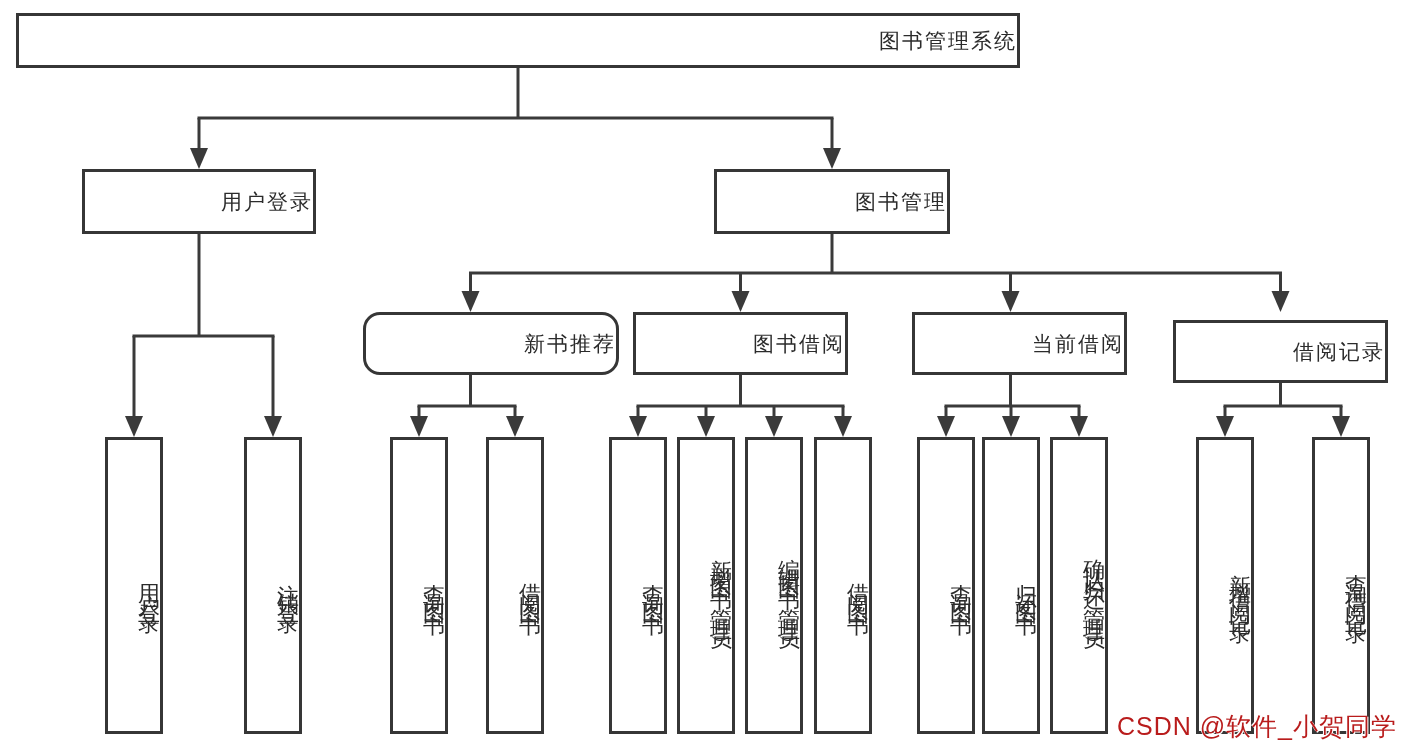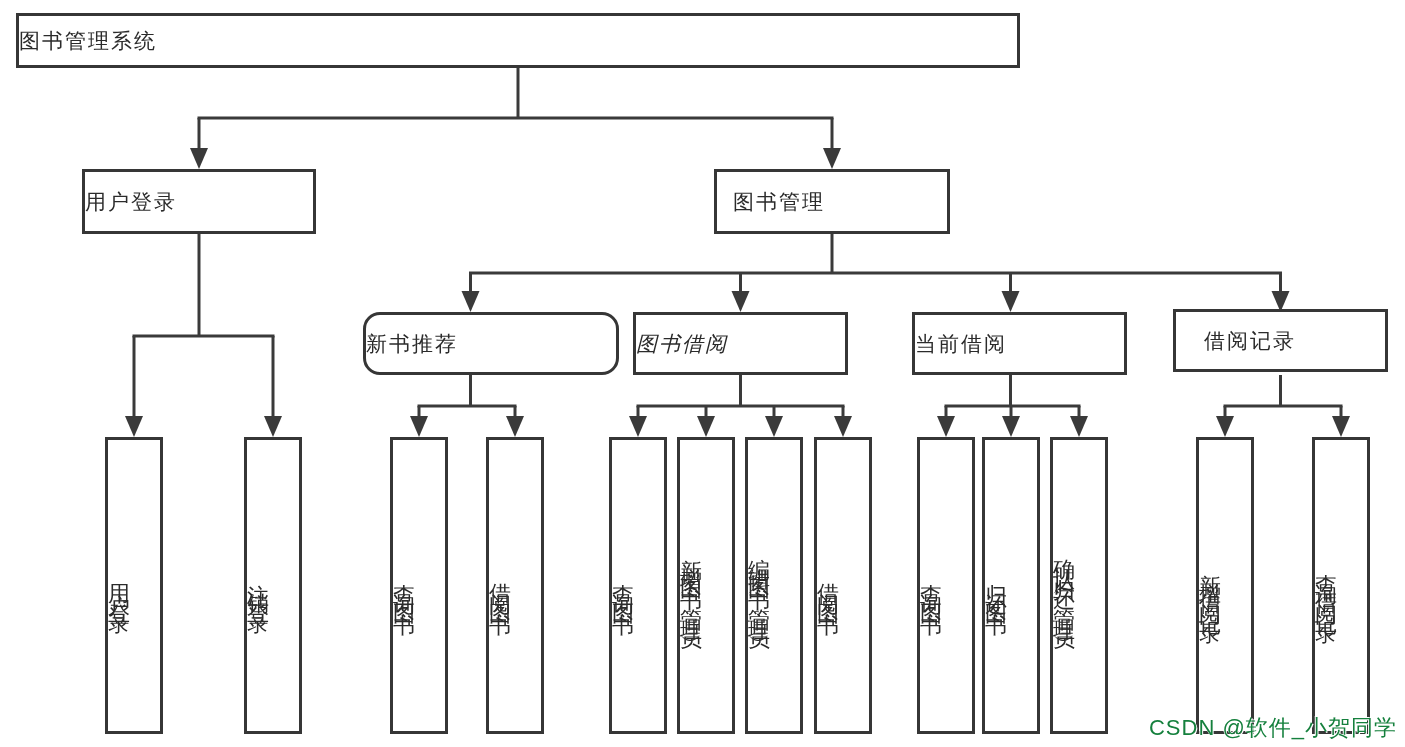--- a/index.html
+++ b/index.html
@@ -18,43 +18,43 @@
     width: 1405px; height: 747px;
     z-index: 0;
   }
   .node {
     position: absolute;
     box-sizing: border-box;
     background: #ffffff;
     border: 3px solid #363636;
     display: flex;
     align-items: center;
-    justify-content: flex-start;
+    justify-content: flex-end;
     z-index: 1;
   }
   .node.h .lbl {
     font-size: 21px;
     letter-spacing: 2px;
     white-space: nowrap;
   }
   .node.v .lbl {
     writing-mode: vertical-rl;
     text-orientation: mixed;
     font-size: 22px;
     line-height: 1;
     letter-spacing: 10px;
   }
   .watermark {
     position: absolute;
     right: 8px;
     bottom: 4px;
     z-index: 2;
-    font-size: 22px;
+    font-size: 25px;
     letter-spacing: 1px;
-    color: #15803d;
+    color: #b91c1c;
     text-shadow: 1px 1px 0 #ffffff, -1px -1px 0 #ffffff;
     white-space: nowrap;
   }
 </style>
 </head>
 <body>
 
 <div class="canvas">
 
   <svg class="wires" id="wires" viewBox="0 0 1405 747">
@@ -119,27 +119,27 @@
   <div class="node h" id="n-userLogin" style="left: 82px; top: 169px; width: 234px; height: 65px;">
     <span class="lbl">用户登录</span>
   </div>
   <div class="node h" id="n-bookMgmt" style="left: 714px; top: 169px; width: 236px; height: 65px; padding-left: 16px;">
     <span class="lbl">图书管理</span>
   </div>
 
   <div class="node h" id="n-newBookRec" style="left: 363px; top: 312px; width: 256px; height: 63px; border-radius: 17px;">
     <span class="lbl">新书推荐</span>
   </div>
-  <div class="node h" id="n-bookBorrow" style="left: 633px; top: 312px; width: 215px; height: 63px; font-style: italic;">
+  <div class="node h" id="n-bookBorrow" style="left: 633px; top: 312px; width: 215px; height: 63px;">
     <span class="lbl">图书借阅</span>
   </div>
   <div class="node h" id="n-currentBorrow" style="left: 903px; top: 312px; width: 215px; height: 63px; margin-left: 9px;">
     <span class="lbl">当前借阅</span>
   </div>
-  <div class="node h" id="n-borrowRecords" style="left: 1173px; top: 309px; width: 215px; height: 63px; padding-left: 28px;">
+  <div class="node h" id="n-borrowRecords" style="left: 1173px; top: 320px; width: 215px; height: 63px; padding-left: 28px;">
     <span class="lbl">借阅记录</span>
   </div>
 
   <div class="node v" id="n-a1" style="left: 105px; top: 437px; width: 58px; height: 297px;">
     <span class="lbl">用户登录</span>
   </div>
   <div class="node v" id="n-a2" style="left: 244px; top: 437px; width: 58px; height: 297px;">
     <span class="lbl">注销登录</span>
   </div>
 

